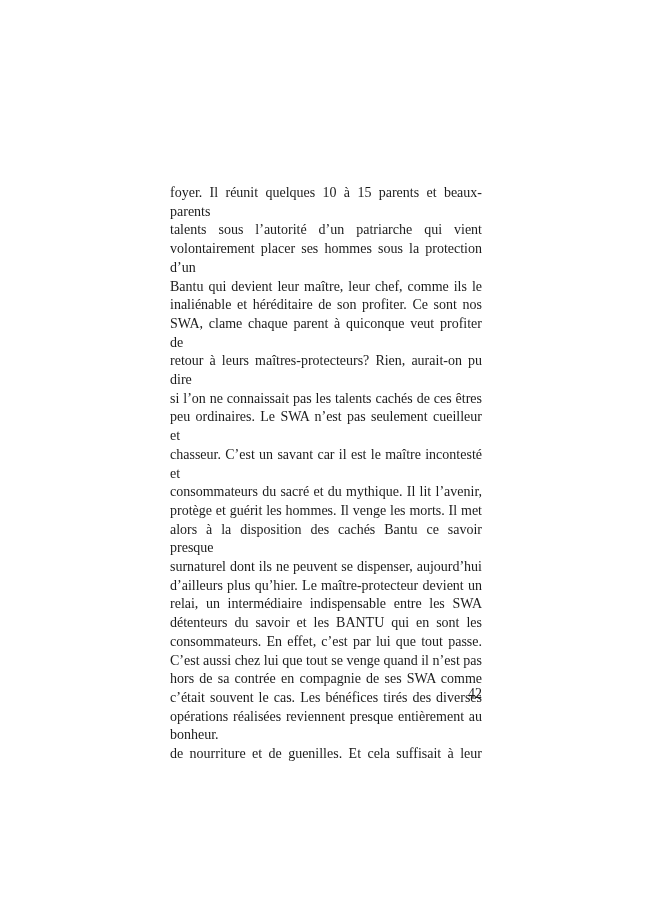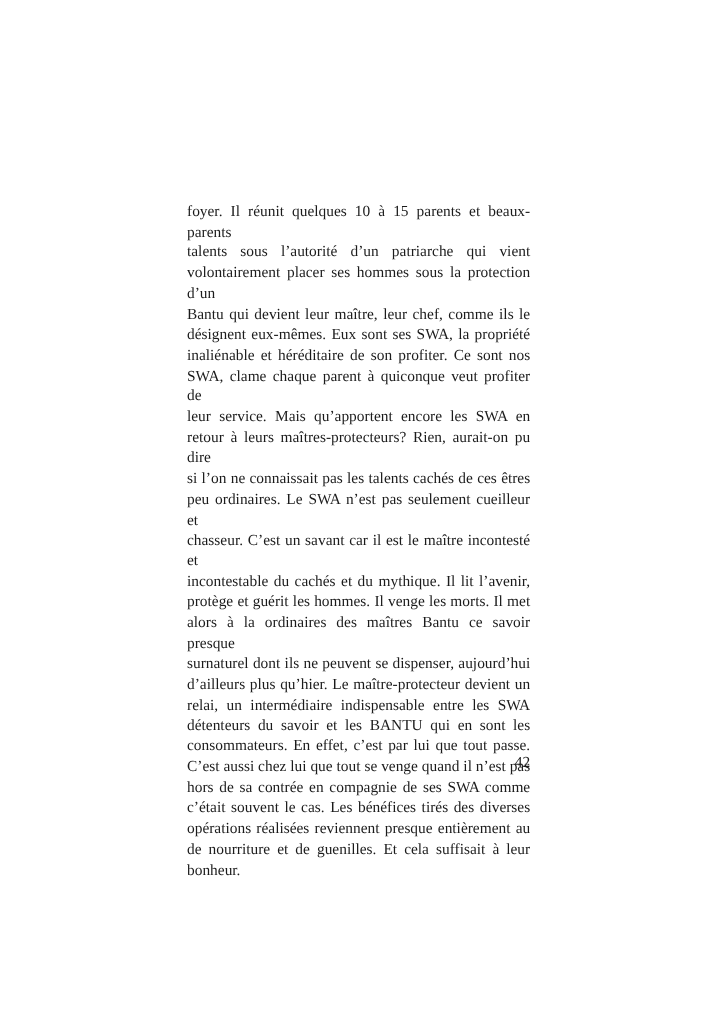--- a/index.html
+++ b/index.html
@@ -46,37 +46,35 @@
   </style>
 </head>
 <body>
 
 <div class="page">
   <div class="text-block">
     <div class="text-line">foyer. Il réunit quelques 10 à 15 parents et beaux-parents</div>
     <div class="text-line">talents sous l’autorité d’un patriarche qui vient</div>
     <div class="text-line">volontairement placer ses hommes sous la protection d’un</div>
     <div class="text-line">Bantu qui devient leur maître, leur chef, comme ils le</div>
-    <div class="text-line">désignent eux-mêmes. Eux sont ses SWA, la propriété</div>
     <div class="text-line">inaliénable et héréditaire de son profiter. Ce sont nos</div>
     <div class="text-line">SWA, clame chaque parent à quiconque veut profiter de</div>
-    <div class="text-line">leur service. Mais qu’apportent encore les SWA en</div>
     <div class="text-line">retour à leurs maîtres-protecteurs? Rien, aurait-on pu dire</div>
     <div class="text-line">si l’on ne connaissait pas les talents cachés de ces êtres</div>
     <div class="text-line">peu ordinaires. Le SWA n’est pas seulement cueilleur et</div>
     <div class="text-line">chasseur. C’est un savant car il est le maître incontesté et</div>
-    <div class="text-line">incontestable du cachés et du mythique. Il lit l’avenir,</div>
+    <div class="text-line">consommateurs du sacré et du mythique. Il lit l’avenir,</div>
     <div class="text-line">protège et guérit les hommes. Il venge les morts. Il met</div>
-    <div class="text-line">alors à la ordinaires des maîtres Bantu ce savoir presque</div>
+    <div class="text-line">alors à la disposition des cachés Bantu ce savoir presque</div>
     <div class="text-line">surnaturel dont ils ne peuvent se dispenser, aujourd’hui</div>
     <div class="text-line">d’ailleurs plus qu’hier. Le maître-protecteur devient un</div>
     <div class="text-line">relai, un intermédiaire indispensable entre les SWA</div>
     <div class="text-line">détenteurs du savoir et les BANTU qui en sont les</div>
     <div class="text-line">consommateurs. En effet, c’est par lui que tout passe.</div>
     <div class="text-line">C’est aussi chez lui que tout se venge quand il n’est pas</div>
     <div class="text-line">hors de sa contrée en compagnie de ses SWA comme</div>
     <div class="text-line">c’était souvent le cas. Les bénéfices tirés des diverses</div>
     <div class="text-line">opérations réalisées reviennent presque entièrement au</div>
+    <div class="text-line last-line">bonheur.</div>
     <div class="text-line">de nourriture et de guenilles. Et cela suffisait à leur</div>
-    <div class="text-line last-line">bonheur.</div>
   </div>
   <div class="page-number">42</div>
 </div>
 
 </body></html>

